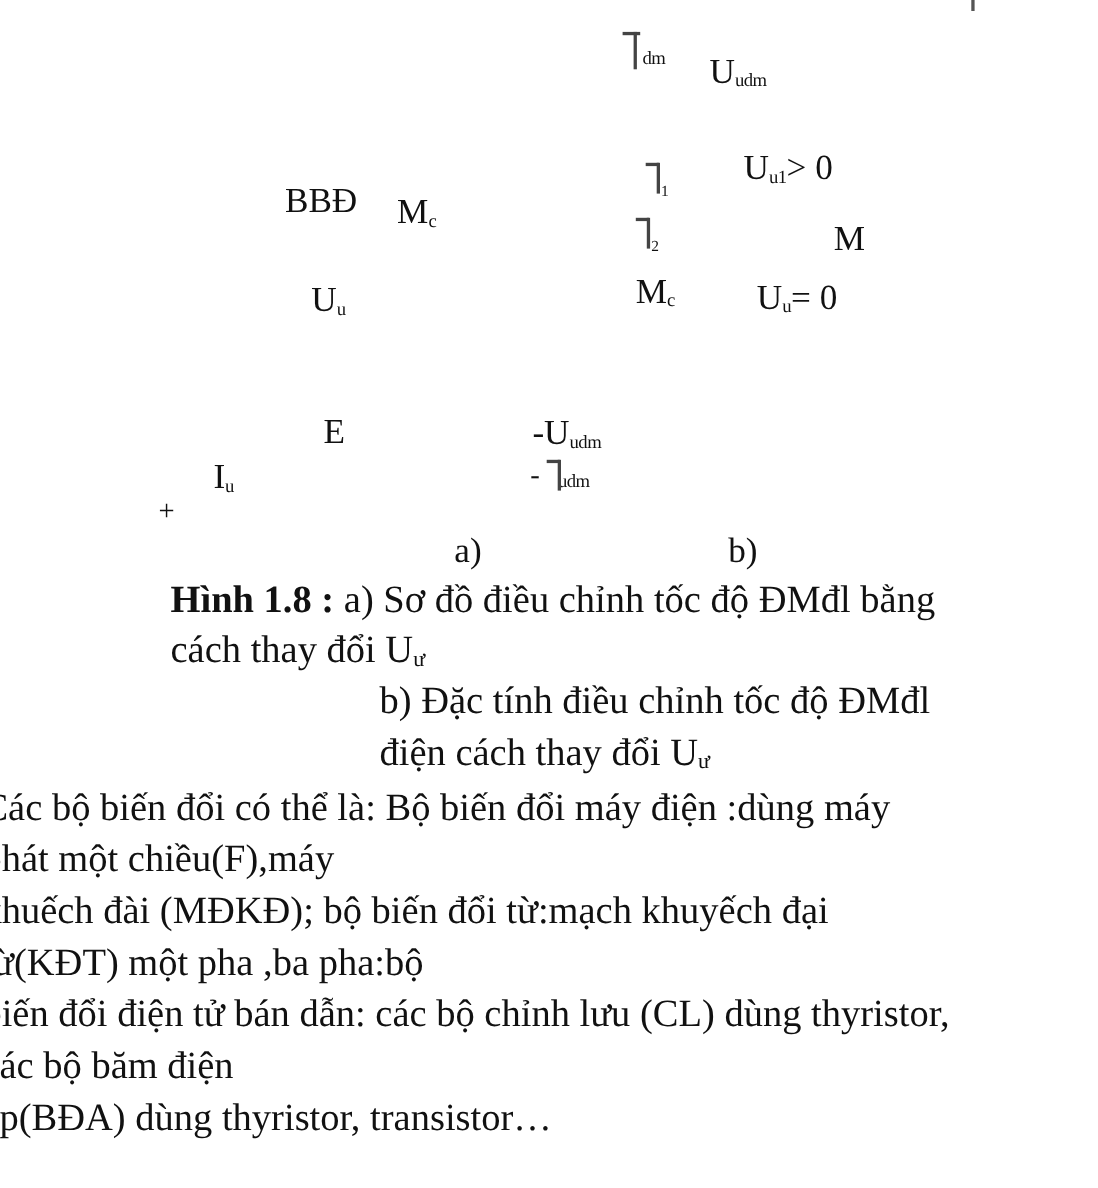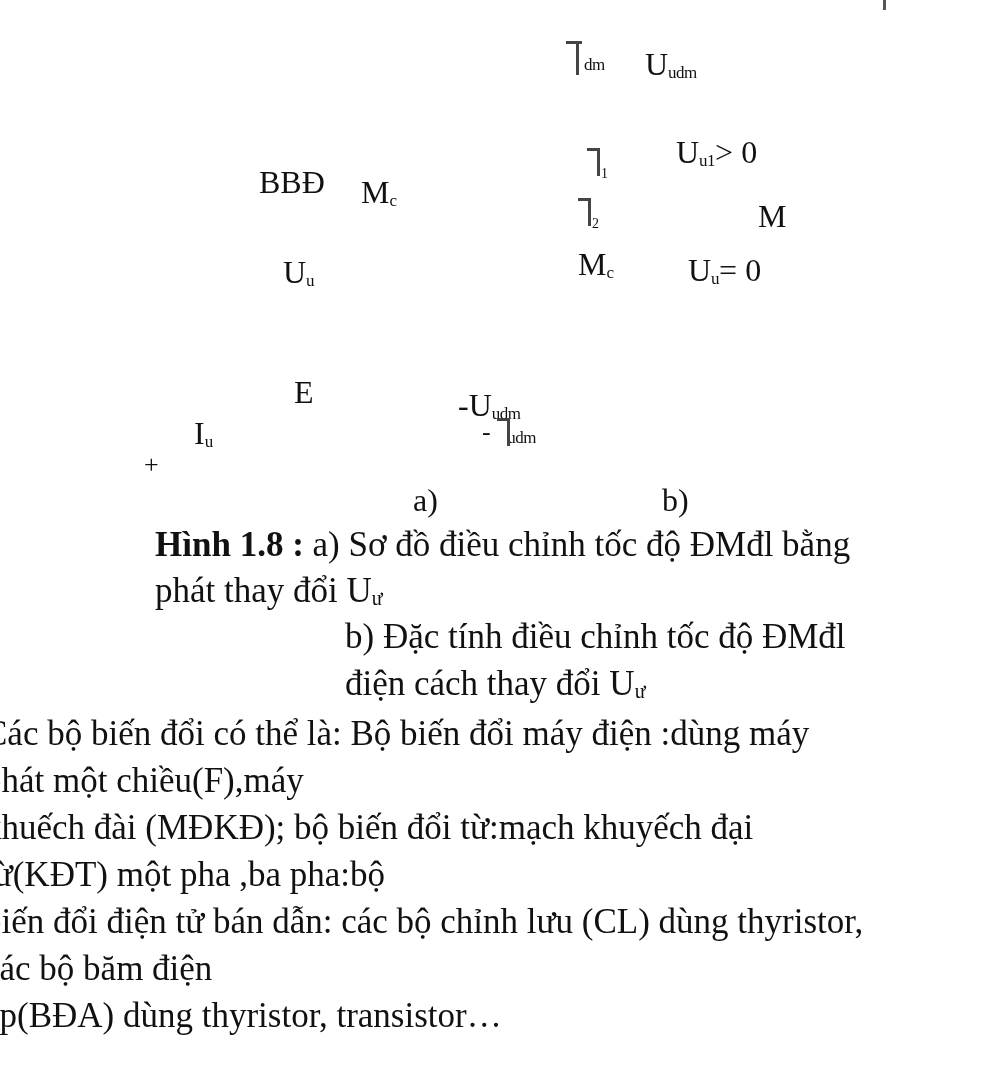--- a/index.html
+++ b/index.html
@@ -64,21 +64,21 @@
       width: 1040px;
     }
     .para-line { white-space: nowrap; display: block; }
   </style>
 </head>
 <body>
 
 <div>
   <div class="tick"></div>
 
-  <div class="abs lbl" style="left:566px; top:40px;">
+  <div class="abs lbl" style="left:566px; top:28px;">
     <span class="glyph dbl"></span><span class="sub">dm</span>
   </div>
   <div class="abs lbl" style="left:645px; top:48px;">
     <span>U</span><span class="sub">udm</span>
   </div>
 
   <div class="abs lbl" style="left:587px; top:143px;">
     <span class="glyph small"></span><span class="sub" style="font-size:14px;vertical-align:-8px;">1</span>
   </div>
   <div class="abs lbl" style="left:676px; top:136px;">
@@ -90,21 +90,21 @@
   </div>
   <div class="abs lbl" style="left:758px; top:200px;">M</div>
 
   <div class="abs lbl" style="left:578px; top:248px;">
     <span>M</span><span class="sub">c</span>
   </div>
   <div class="abs lbl" style="left:688px; top:254px;text-align:right;">
     <span>U</span><span class="sub">u</span><span>= 0</span>
   </div>
 
-  <div class="abs lbl" style="left:458px; top:377px;margin-top:12px;">
+  <div class="abs lbl" style="left:484px; top:377px;">
     <span>-U</span><span class="sub">udm</span>
   </div>
   <div class="abs lbl" style="left:482px; top:418px; font-size:26px;">
     <span>- </span><span class="glyph small" style="width:10px;"></span><span class="sub">udm</span>
   </div>
 
   <div class="abs lbl" style="left:259px; top:166px;">BBĐ</div>
   <div class="abs lbl" style="left:361px; top:176px;">
     <span>M</span><span class="sub">c</span>
   </div>
@@ -118,21 +118,21 @@
   <div class="abs" style="left:144px; top:450px; font-size:26px;">+</div>
 
   <div class="abs lbl" style="left:413px; top:484px;">a)</div>
   <div class="abs lbl" style="left:662px; top:484px;">b)</div>
 </div>
 
 <div class="abs caption" style="left:155px; top:522px;">
   <b>Hình 1.8 :</b><span> a) Sơ đồ điều chỉnh tốc độ ĐMđl bằng</span>
 </div>
 <div class="abs caption" style="left:155px; top:568px;">
-  <span>phát thay đổi U</span><span class="sub-cap">ư</span>
+  <span>cách thay đổi U</span><span class="sub-cap">ư</span>
 </div>
 <div class="abs caption" style="left:345px; top:614px;">
   <span>b) Đặc tính điều chỉnh tốc độ ĐMđl</span>
 </div>
 <div class="abs caption" style="left:345px; top:661px;">
   <span>điện cách thay đổi U</span><span class="sub-cap">ư</span>
 </div>
 
 <div class="para">
   <span class="para-line">Các bộ biến đổi có thể là: Bộ biến đổi máy điện :dùng máy</span>

